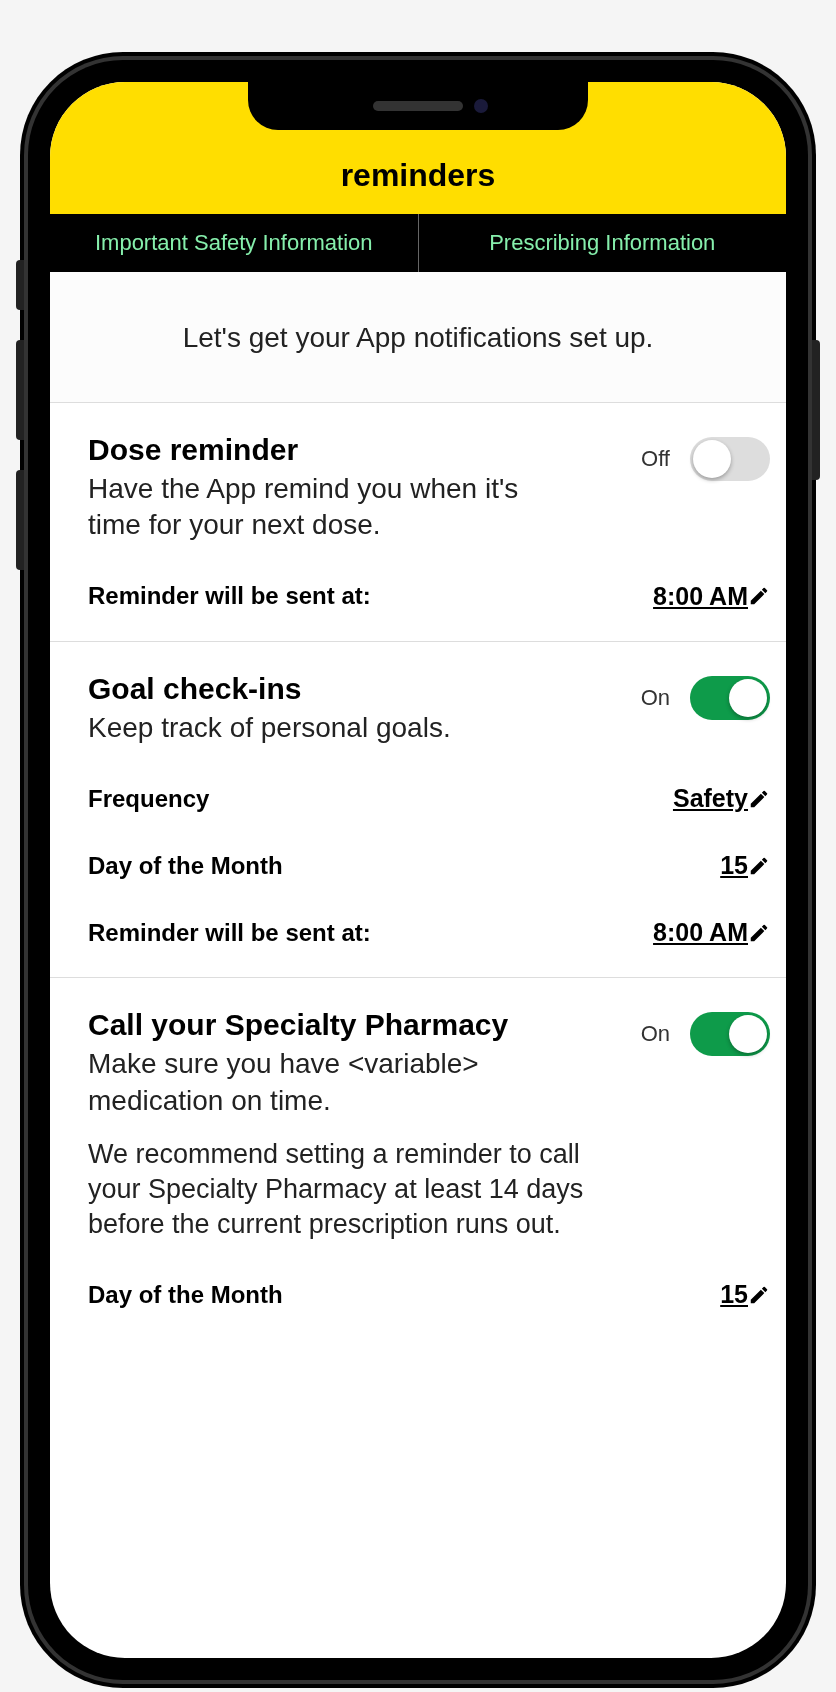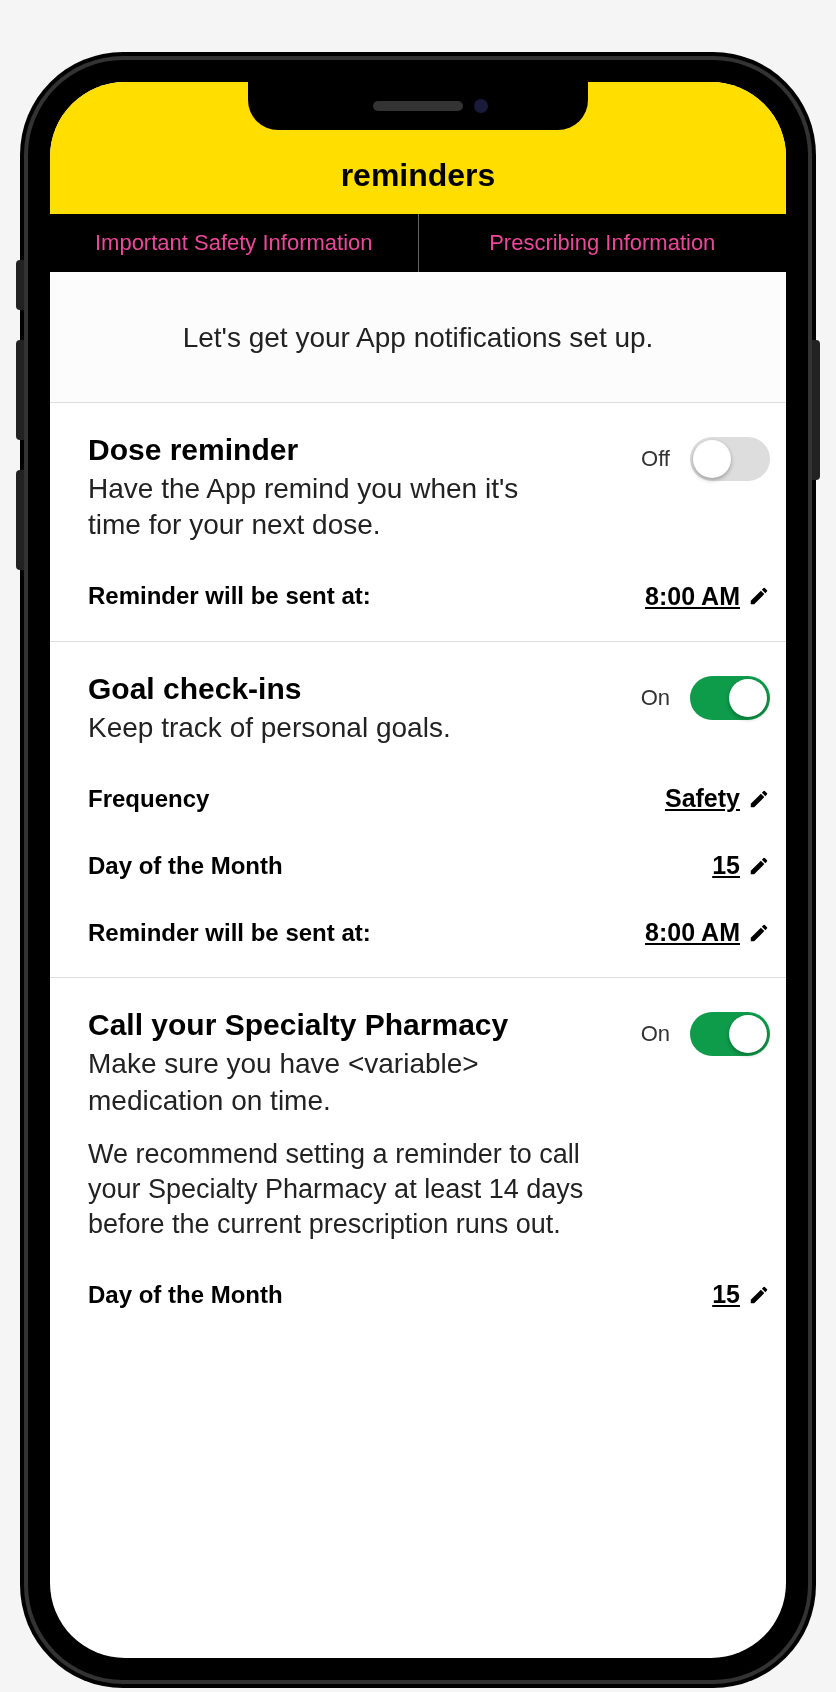--- a/index.html
+++ b/index.html
@@ -95,21 +95,21 @@
   font-weight: 700;
   color: #000;
 }
 .info-tabs {
   display: flex;
   background: #000;
   border-top: 2px solid #FFDE00;
 }
 .info-tab {
   flex: 1;
-  color: #ec4899;
+  color: #86efac;
   font-size: 22px;
   text-align: center;
   padding: 16px 10px;
   border-right: 1px solid #666;
   cursor: pointer;
 }
 .info-tab:last-child { border-right: none; }
 .content {
   background: #fff;
 }
@@ -188,21 +188,21 @@
   margin-top: 38px;
 }
 .setting-label {
   font-size: 24px;
   font-weight: 700;
   color: #000;
 }
 .setting-value-wrap {
   display: flex;
   align-items: center;
-  gap: 8px;
+  gap: 0;
   cursor: pointer;
   text-align: right;
 }
 .setting-value {
   font-size: 25px;
   font-weight: 700;
   color: #000;
   text-decoration: underline;
 }
 .pencil-icon {

